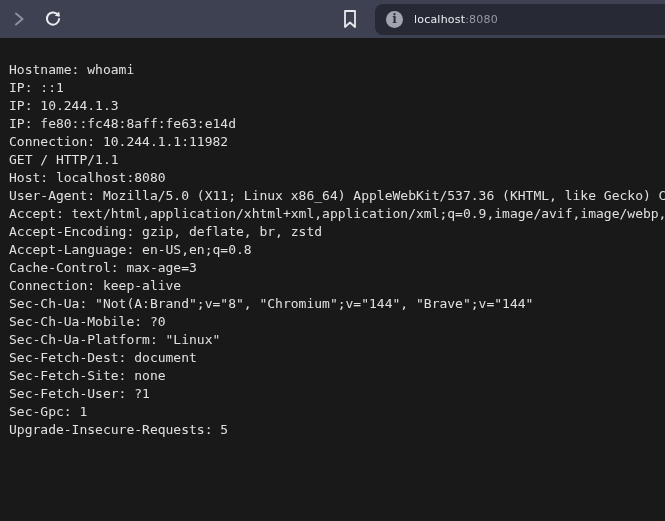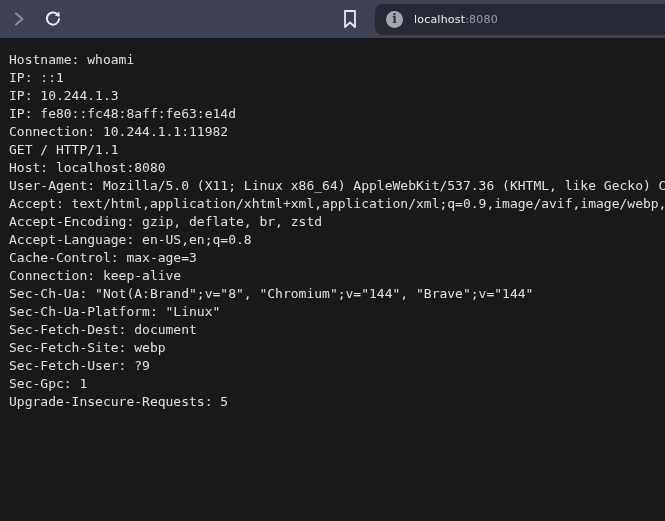--- a/index.html
+++ b/index.html
@@ -83,21 +83,21 @@
     font-size: 11px;
     letter-spacing: 0.2px;
     white-space: nowrap;
   }
   .url-host { color: var(--url-host); }
   .url-port { color: var(--url-port); }
   
   .content {
     flex: 1 1 auto;
     background: var(--page-bg);
-    padding: 13px 0 0 9px;
+    padding: 23px 0 0 9px;
     overflow: hidden;
   }
   .line {
     font-family: "DejaVu Sans Mono", "Liberation Mono", monospace;
     font-size: 13px;
     line-height: 18px;
     height: 18px;
     color: var(--page-text);
     white-space: pre;
     overflow: hidden;
@@ -154,21 +154,22 @@
     <div class="line">Connection: 10.244.1.1:11982</div>
     <div class="line">GET / HTTP/1.1</div>
     <div class="line">Host: localhost:8080</div>
     <div class="line">User-Agent: Mozilla/5.0 (X11; Linux x86_64) AppleWebKit/537.36 (KHTML, like Gecko) C</div>
     <div class="line">Accept: text/html,application/xhtml+xml,application/xml;q=0.9,image/avif,image/webp,</div>
     <div class="line">Accept-Encoding: gzip, deflate, br, zstd</div>
     <div class="line">Accept-Language: en-US,en;q=0.8</div>
     <div class="line">Cache-Control: max-age=3</div>
     <div class="line">Connection: keep-alive</div>
     <div class="line">Sec-Ch-Ua: "Not(A:Brand";v="8", "Chromium";v="144", "Brave";v="144"</div>
+    <div class="line">Sec-Ch-Ua-Mobile: ?0</div>
     <div class="line">Sec-Ch-Ua-Platform: "Linux"</div>
     <div class="line">Sec-Fetch-Dest: document</div>
-    <div class="line">Sec-Fetch-Site: webp</div>
-    <div class="line">Sec-Fetch-User: ?9</div>
+    <div class="line">Sec-Fetch-Site: none</div>
+    <div class="line">Sec-Fetch-User: ?1</div>
     <div class="line">Sec-Gpc: 1</div>
     <div class="line">Upgrade-Insecure-Requests: 5</div>
   </div>
 
 </div>
 
 </body></html>

